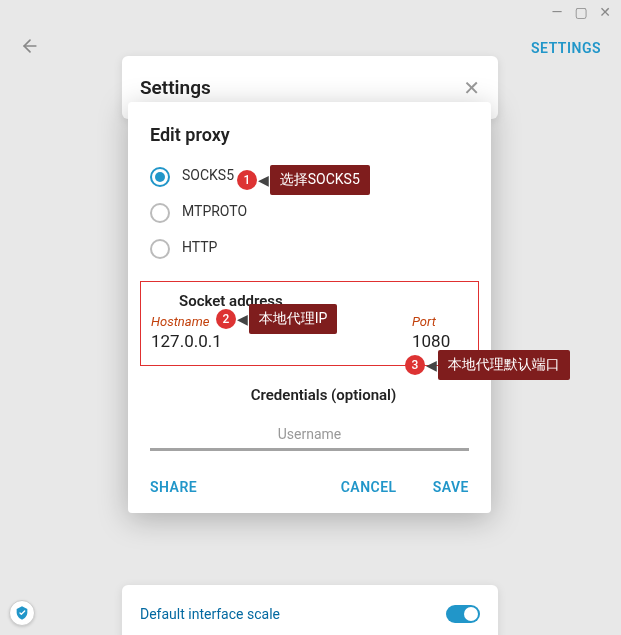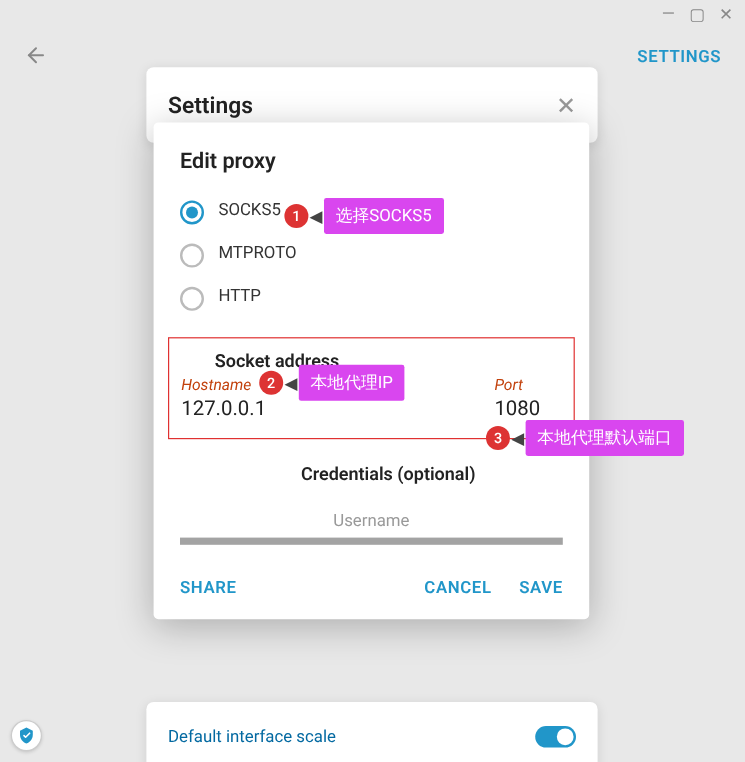--- a/index.html
+++ b/index.html
@@ -199,41 +199,41 @@
       font-size: 17px;
       color: #222;
       padding-top: 2px;
     }
     .creds-section {
       padding: 16px 22px 10px 22px;
       text-align: center;
     }
     .text-input {
       margin-top: 14px;
-      border-bottom: 6px solid #a3a3a3;
+      border-bottom: 3px solid #a3a3a3;
       padding: 8px 0 6px 0;
       font-size: 14px;
       color: #999;
     }
     .modal-actions {
       display: flex;
       justify-content: space-between;
       align-items: center;
       padding: 18px 22px 12px 22px;
     }
     .btn {
       color: #2196c9;
       font-weight: 600;
       font-size: 14px;
       letter-spacing: 0.5px;
       cursor: pointer;
     }
     .actions-right {
       display: flex;
-      gap: 23px;
+      gap: 36px;
     }
     .anno {
       position: absolute;
       display: flex;
       align-items: center;
       gap: 2px;
       z-index: 100;
     }
     .anno-badge {
       width: 20px;
@@ -247,21 +247,21 @@
       font-size: 12px;
       flex-shrink: 0;
       font-weight: 500;
     }
     .anno-arrow {
       color: #444;
       font-size: 14px;
       margin: 0 -1px;
     }
     .anno-label {
-      background: #d946ef;
+      background: #7f1d1d;
       color: #fff;
       padding: 6px 10px;
       font-size: 14px;
       border-radius: 2px;
       white-space: nowrap;
     }
     .shield-badge {
       position: absolute;
       left: 9px;
       bottom: 9px;

